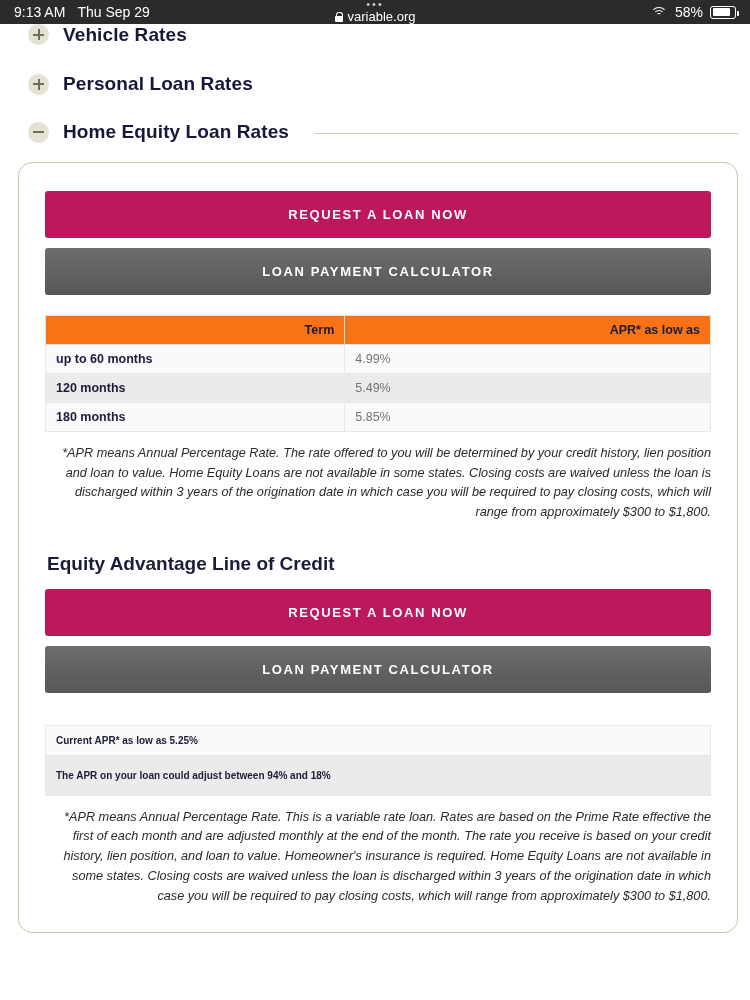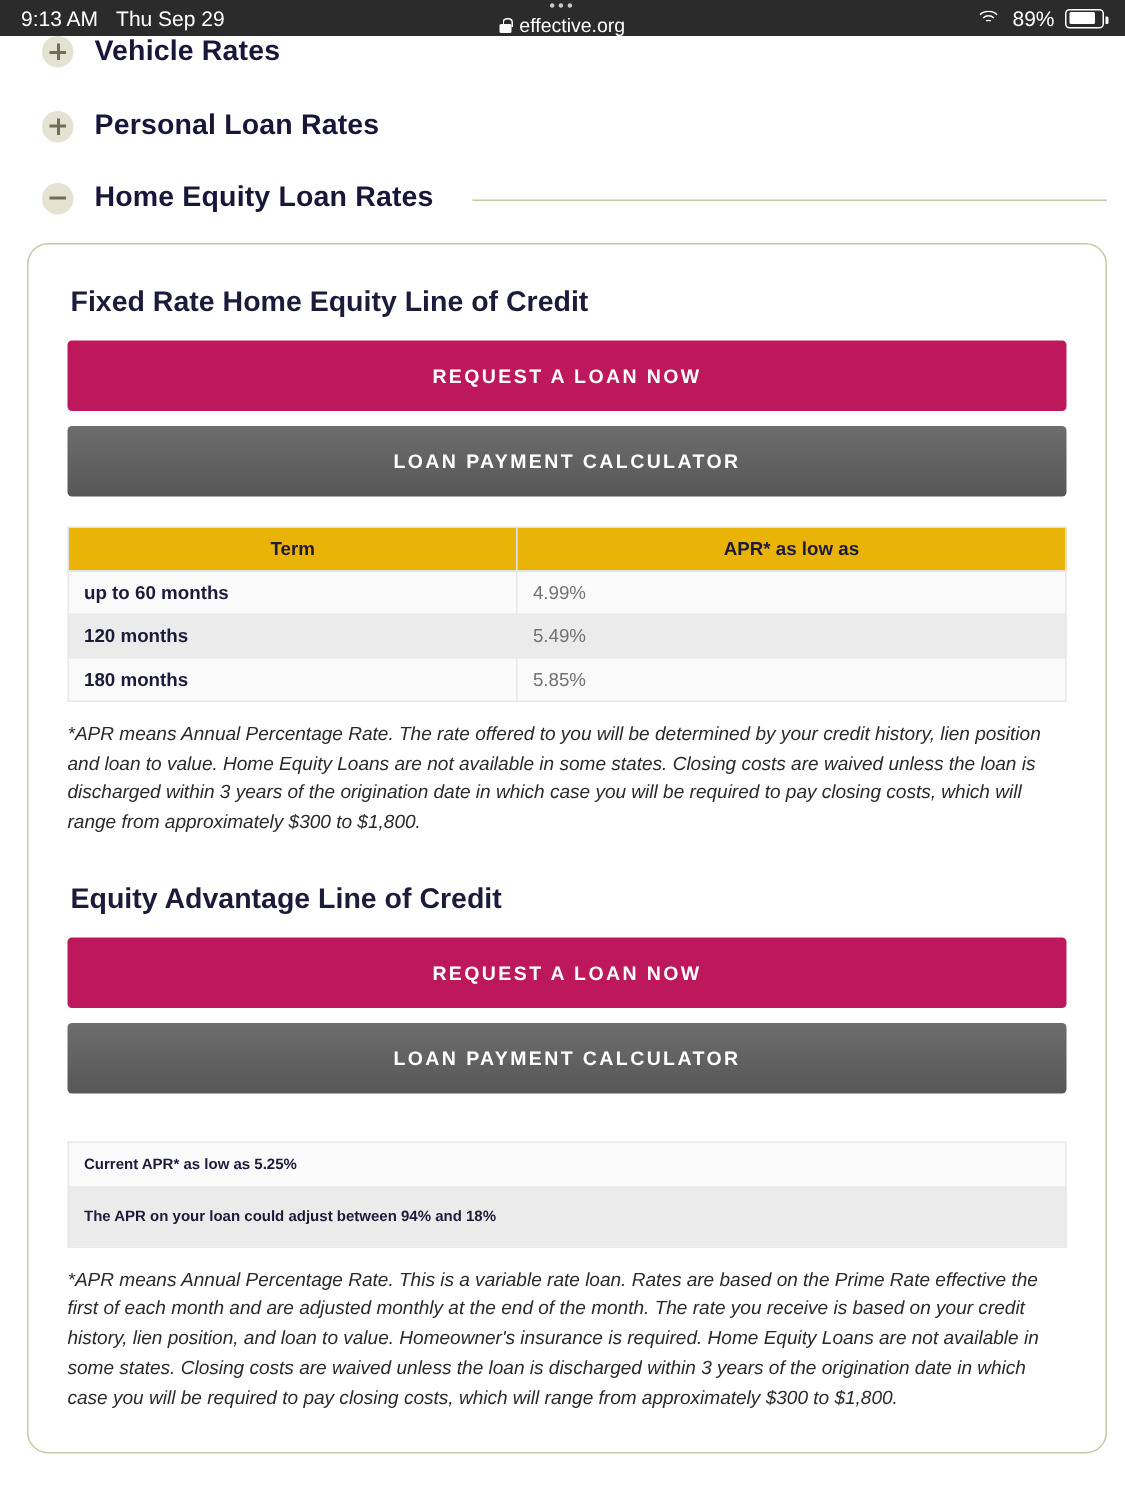--- a/index.html
+++ b/index.html
@@ -181,22 +181,22 @@
     margin-bottom: 20px;
   }
 
   table.rates {
     width: 100%;
     border-collapse: collapse;
     font-size: 12.5px;
     margin-bottom: 12px;
   }
   table.rates th {
-    text-align: center;
-    background: #eab308;
+    text-align: right;
+    background: #f97316;
     color: #1b1b3a;
     font-weight: bold;
     padding: 7px 10px;
     border: 1px solid #e2e2e2;
     font-size: 12.5px;
   }
   table.rates td {
     padding: 7px 10px;
     border: 1px solid #e8e8e8;
     color: #737373;
@@ -220,44 +220,45 @@
     color: #1b1b3a;
   }
   table.single tr.r1 td { background: #fafafa; }
   table.single tr.r2 td { background: #ebebeb; padding: 14px 10px; }
 
   .note {
     font-size: 12.7px;
     font-style: italic;
     line-height: 1.55;
     color: #2a2a2a;
+    text-align: right;
   }
 </style>
 </head>
 <body>
 
 <div class="statusbar">
   <div class="sb-left">
     <span class="sb-time">9:13 AM</span>
     <span class="sb-date">Thu Sep 29</span>
   </div>
   <div class="sb-center">
     <span class="sb-dots">•••</span>
     <span class="sb-url">
       <span class="lock"></span>
-      <span>effective.org</span>
+      <span>variable.org</span>
     </span>
   </div>
   <div class="sb-right">
     <span class="wifi">
         <span></span>
         <span></span>
         <span></span>
       </span>
-    <span>89%</span>
+    <span>58%</span>
     <span class="batt">
         <i style="width:83%"></i>
       </span>
   </div>
 </div>
 
 <div class="page">
 
   <div class="acc-row first">
     <span class="circ plus"></span>
@@ -270,21 +271,20 @@
   </div>
 
   <div class="acc-row">
     <span class="circ"></span>
     <span class="acc-title">Home Equity Loan Rates</span>
     <span class="acc-rule"></span>
   </div>
 
   <div class="panel">
 
-    <h3 class="sec-title">Fixed Rate Home Equity Line of Credit</h3>
     <button class="btn btn-dark">REQUEST A LOAN NOW</button>
     <button class="btn btn-grey">LOAN PAYMENT CALCULATOR</button>
 
     <table class="rates">
       <colgroup>
           <col class="c1">
           <col>
         </colgroup>
       <thead>
         <tr>

